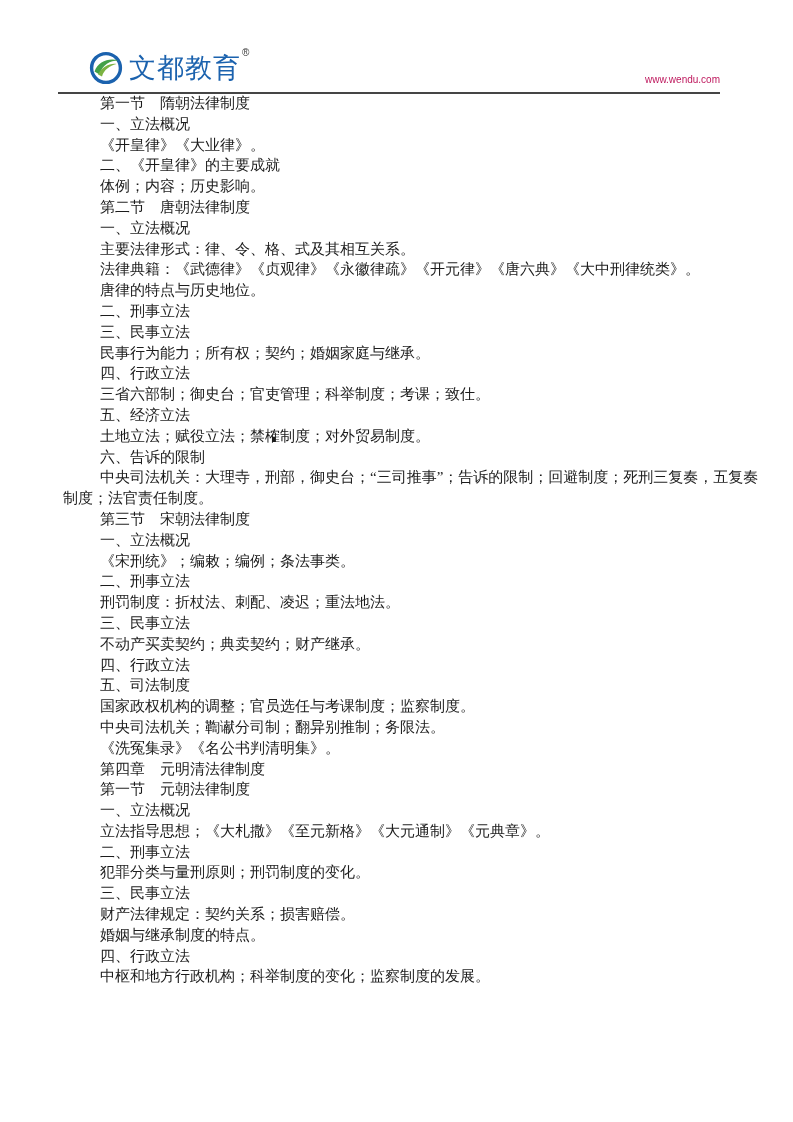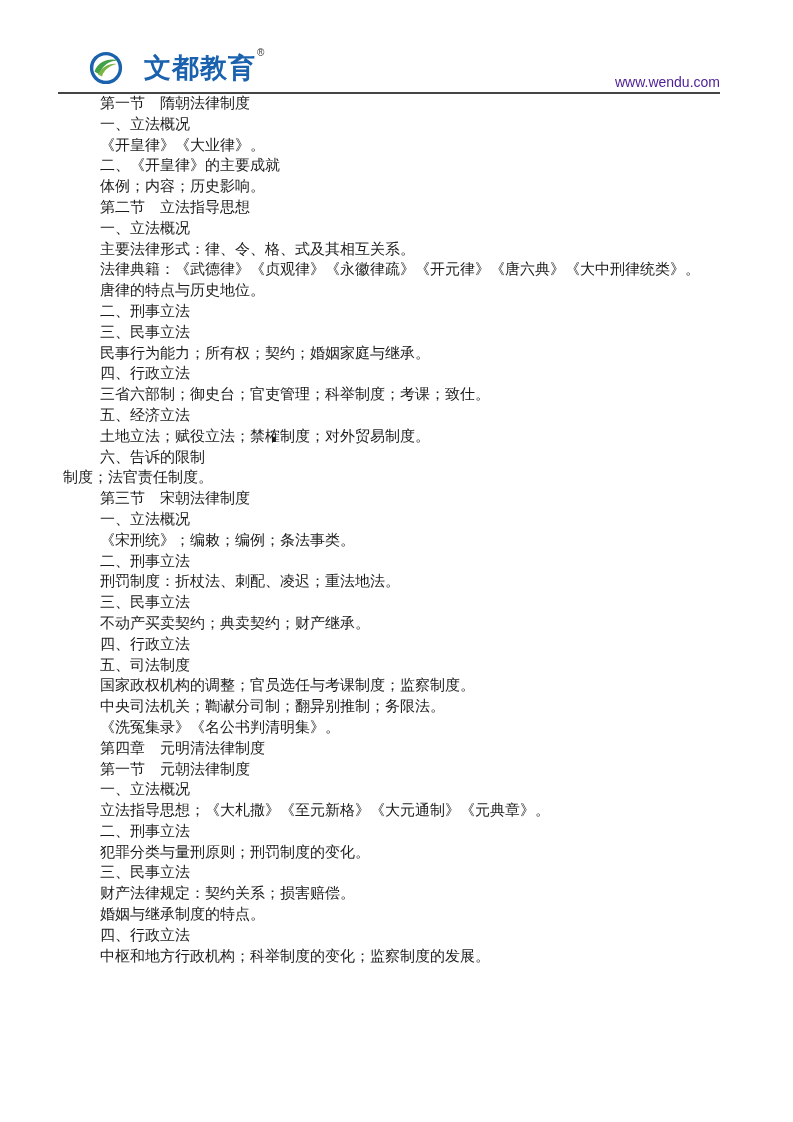--- a/index.html
+++ b/index.html
@@ -23,42 +23,42 @@
     align-items: center;
     height: 38px;
   }
   .logo-icon {
     width: 36px;
     height: 36px;
     display: block;
   }
   .brand {
     font-family: "Liberation Sans", "DejaVu Sans", sans-serif;
-    font-weight: bold;
+    font-weight: normal;
     font-size: 27px;
     color: #1b62ae;
-    margin-left: 20px;
+    margin-left: 5px;
     letter-spacing: 1px;
     line-height: 36px;
   }
   .reg {
     font-family: "Liberation Sans", "DejaVu Sans", sans-serif;
     font-size: 10px;
     color: #333333;
     align-self: flex-start;
     margin-top: -2px;
     margin-left: 1px;
   }
   .url {
     position: absolute;
     right: 73px;
     top: 74px;
     font-family: "Liberation Sans", "DejaVu Sans", sans-serif;
-    font-size: 14px;
-    color: #4c1d95;
+    font-size: 10px;
+    color: #be185d;
   }
   .rule {
     position: absolute;
     left: 58px;
     top: 92px;
     width: 662px;
     height: 2px;
     background: #454545;
   }
   .doc-body {
@@ -96,33 +96,34 @@
   </header>
 
   <div class="rule"></div>
 
   <main class="doc-body" id="doc-lines">
       <div class="line indent">第一节　隋朝法律制度</div>
       <div class="line indent">一、立法概况</div>
       <div class="line indent">《开皇律》《大业律》。</div>
       <div class="line indent">二、《开皇律》的主要成就</div>
       <div class="line indent">体例；内容；历史影响。</div>
-      <div class="line indent">第二节　立法指导思想</div>
+      <div class="line indent">第二节　唐朝法律制度</div>
       <div class="line indent">一、立法概况</div>
       <div class="line indent">主要法律形式：律、令、格、式及其相互关系。</div>
       <div class="line indent">法律典籍：《武德律》《贞观律》《永徽律疏》《开元律》《唐六典》《大中刑律统类》。</div>
       <div class="line indent">唐律的特点与历史地位。</div>
       <div class="line indent">二、刑事立法</div>
       <div class="line indent">三、民事立法</div>
       <div class="line indent">民事行为能力；所有权；契约；婚姻家庭与继承。</div>
       <div class="line indent">四、行政立法</div>
       <div class="line indent">三省六部制；御史台；官吏管理；科举制度；考课；致仕。</div>
       <div class="line indent">五、经济立法</div>
       <div class="line indent">土地立法；赋役立法；禁榷制度；对外贸易制度。</div>
       <div class="line indent">六、告诉的限制</div>
+      <div class="line indent">中央司法机关：大理寺，刑部，御史台；“三司推事”；告诉的限制；回避制度；死刑三复奏，五复奏</div>
       <div class="line">制度；法官责任制度。</div>
       <div class="line indent">第三节　宋朝法律制度</div>
       <div class="line indent">一、立法概况</div>
       <div class="line indent">《宋刑统》；编敕；编例；条法事类。</div>
       <div class="line indent">二、刑事立法</div>
       <div class="line indent">刑罚制度：折杖法、刺配、凌迟；重法地法。</div>
       <div class="line indent">三、民事立法</div>
       <div class="line indent">不动产买卖契约；典卖契约；财产继承。</div>
       <div class="line indent">四、行政立法</div>
       <div class="line indent">五、司法制度</div>

